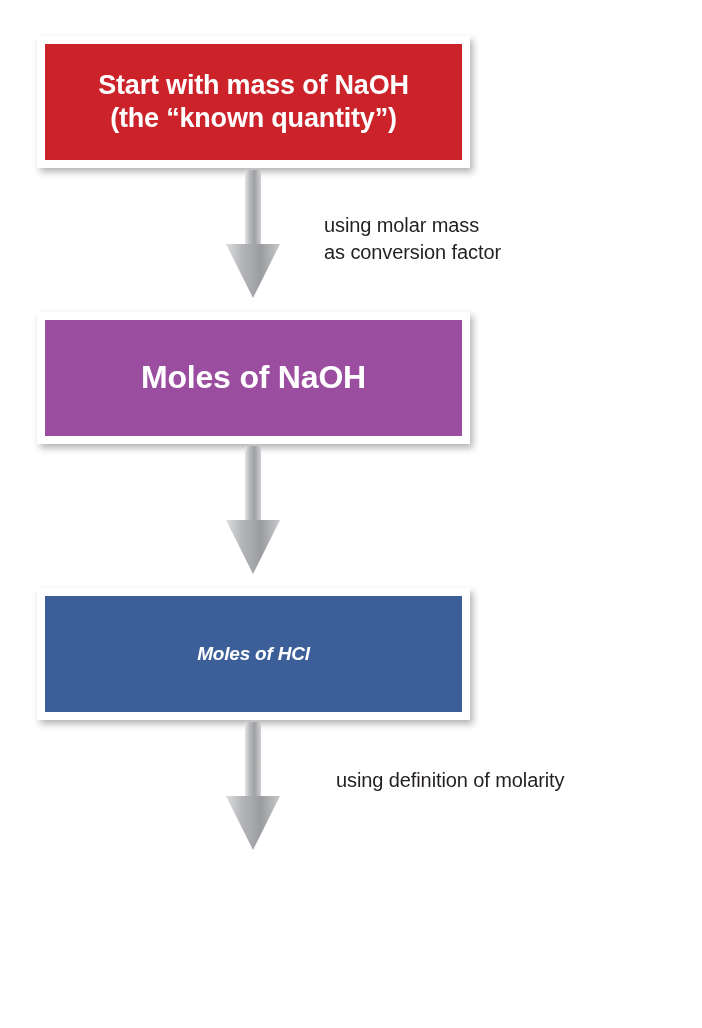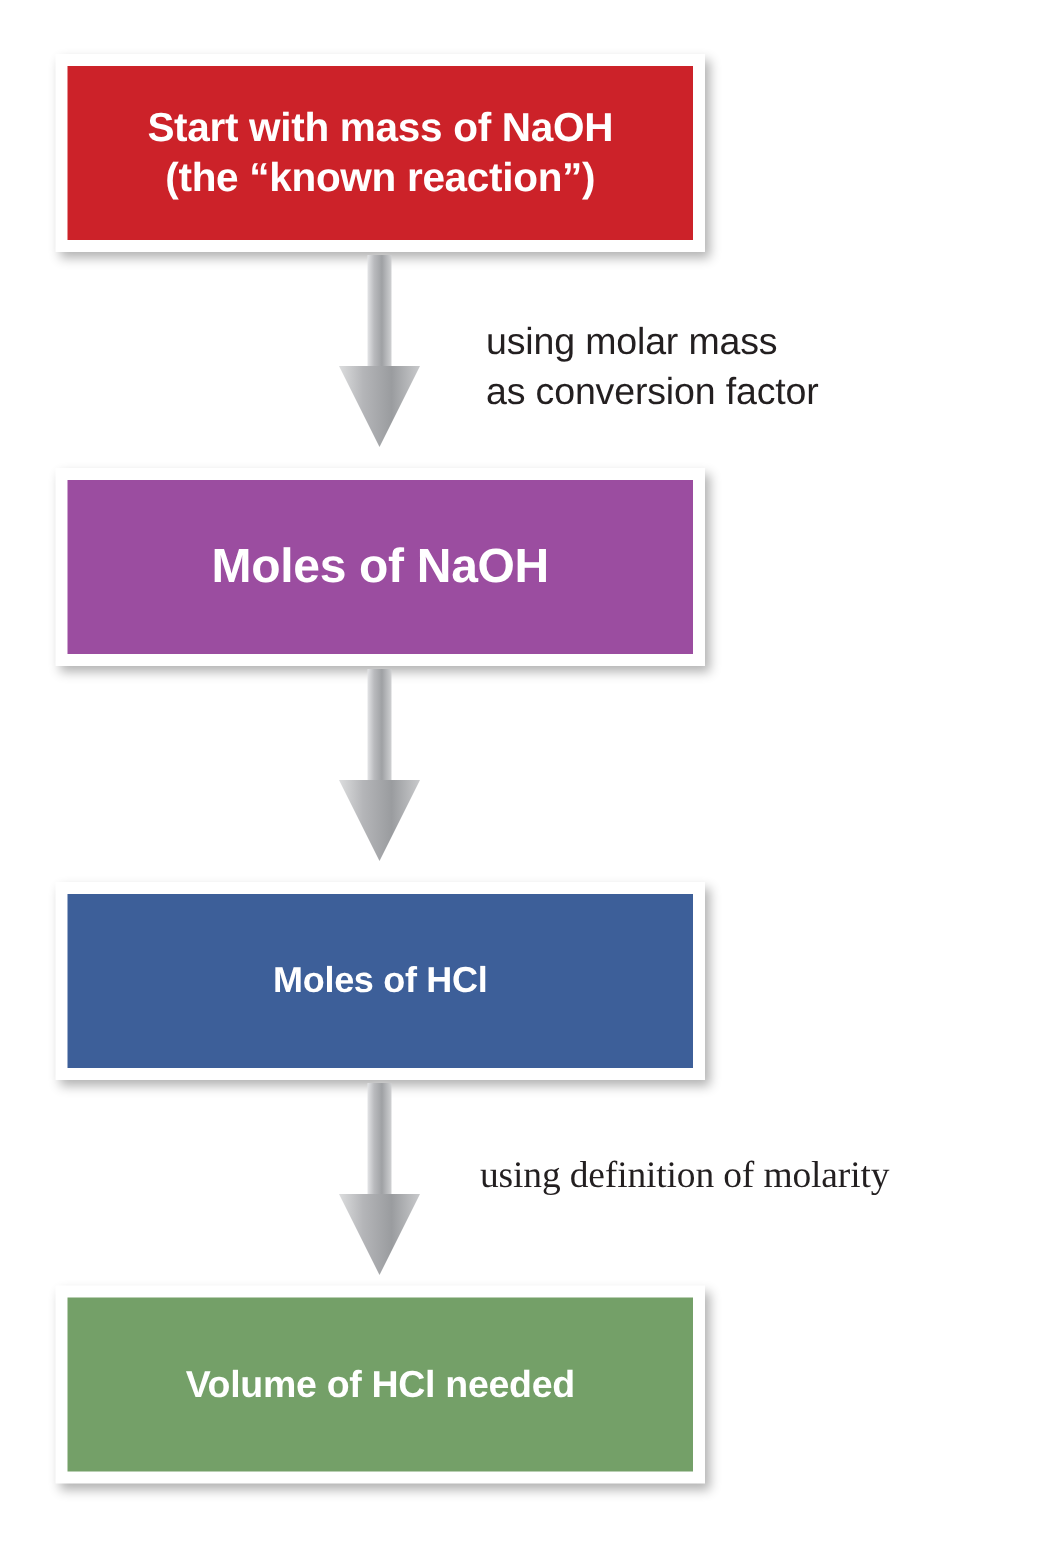--- a/index.html
+++ b/index.html
@@ -44,58 +44,58 @@
   }
 
   
   #node-start      { left: 37px;  top: 36px;  width: 433px; height: 132px; }
   #node-start .node-label      { font-size: 27px; }
 
   #node-moles-naoh { left: 37px;  top: 312px; width: 433px; height: 132px; }
   #node-moles-naoh .node-label { font-size: 32px; }
 
   #node-moles-hcl  { left: 37px;  top: 588px; width: 433px; height: 132px; }
-  #node-moles-hcl .node-label  { font-size: 24px; }
+  #node-moles-hcl .node-label  { font-size: 19px; font-style: italic; }
 
   #node-volume-hcl { left: 37px;  top: 857px; width: 433px; height: 132px; }
   #node-volume-hcl .node-label { font-size: 25px; }
 
   
   .arrow {
     position: absolute;
     left: 222px;
     width: 62px;
   }
   .arrow svg { display: block; width: 62px; }
   #arrow-1 { top: 170px; height: 130px; }
   #arrow-2 { top: 446px; height: 130px; }
   #arrow-3 { top: 722px; height: 130px; }
 
   
   .caption {
     position: absolute;
     color: #231f20;
-    font-size: 25px;
+    font-size: 20px;
     line-height: 1.33;
     white-space: pre-line;
     letter-spacing: -0.1px;
   }
   #caption-1 { left: 324px; top: 212px; }
   #caption-2 { left: 324px; top: 480px; }
-  #caption-3 { left: 320px; top: 767px; font-family: Liberation Serif, serif; }
+  #caption-3 { left: 336px; top: 767px; }
 </style>
 </head>
 <body>
 
 <div id="canvas">
 
   <div class="node" id="node-start">
     <div class="node-fill" style="background:#cc2229;">
       <div class="node-label">Start with mass of NaOH
-(the “known reaction”)</div>
+(the “known quantity”)</div>
     </div>
   </div>
 
   <div class="arrow" id="arrow-1">
     <svg viewBox="0 0 62 130" xmlns="http://www.w3.org/2000/svg" aria-hidden="true">
       <defs>
         <linearGradient id="shaftGrad1" x1="0" y1="0" x2="1" y2="0">
           <stop offset="0%" stop-color="#e3e4e6"></stop>
           <stop offset="28%" stop-color="#b9babd"></stop>
           <stop offset="60%" stop-color="#9fa1a4"></stop>
@@ -163,19 +163,14 @@
           <stop offset="65%" stop-color="#9a9c9f"></stop>
           <stop offset="100%" stop-color="#c9cacc"></stop>
         </linearGradient>
       </defs>
       <rect x="23" y="0" width="16" height="80" fill="url(#shaftGrad3)"></rect>
       <path d="M 4 74 L 58 74 L 31 128 Z" fill="url(#headGrad3)"></path>
     </svg>
   </div>
   <div class="caption" id="caption-3">using definition of molarity</div>
 
-  <div class="node" id="node-volume-hcl">
-    <div class="node-fill" style="background:#74a068;">
-      <div class="node-label">Volume of HCl needed</div>
-    </div>
-  </div>
 
 </div>
 
 </body></html>

